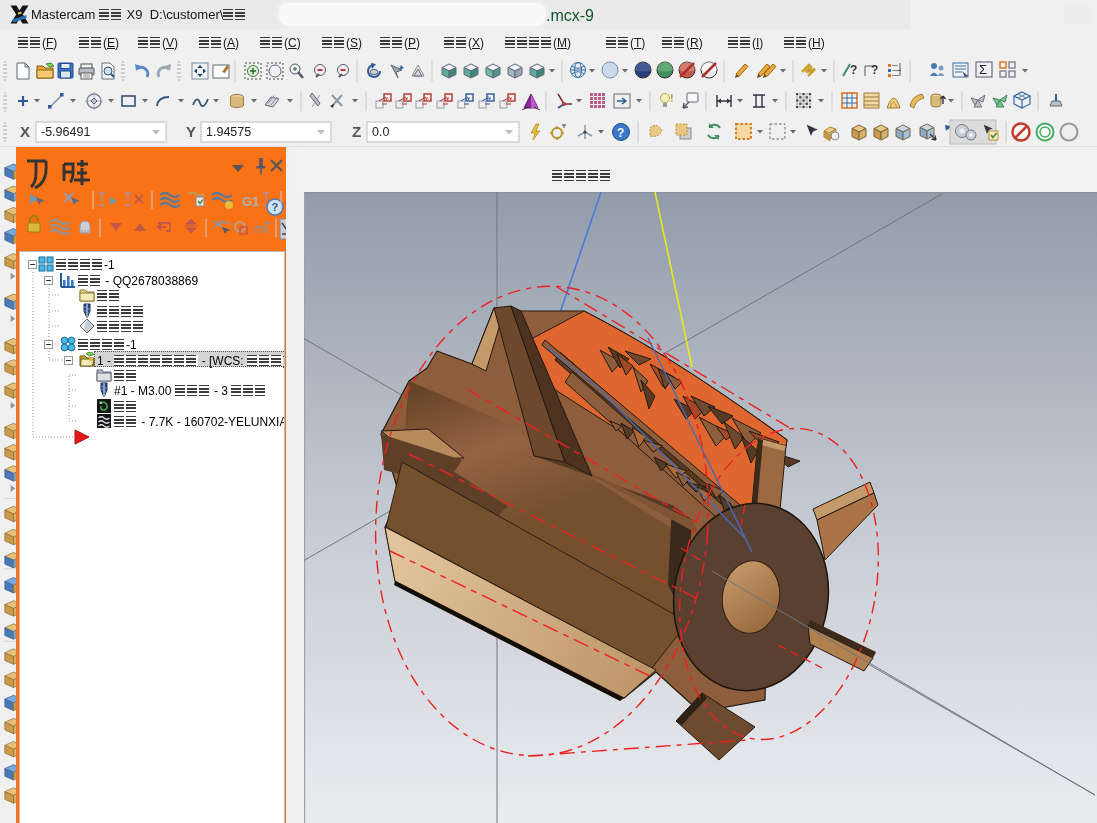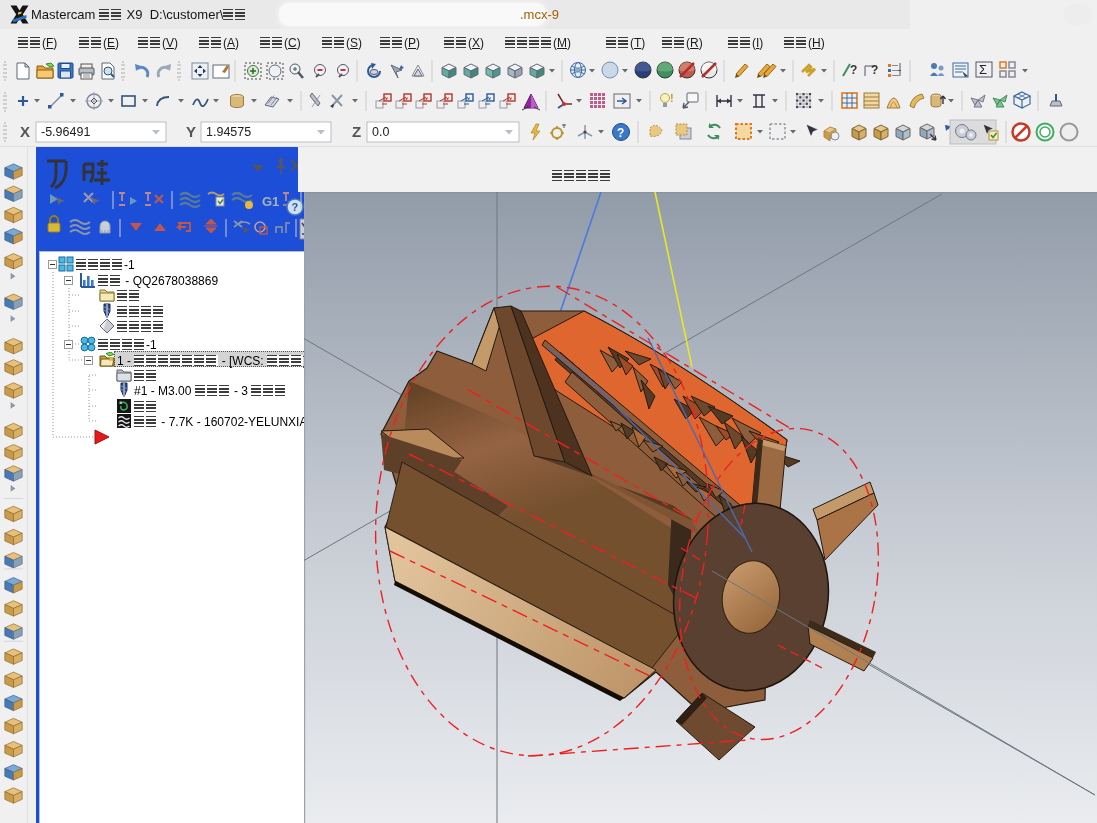--- a/index.html
+++ b/index.html
@@ -8,21 +8,21 @@
 </style></head>
 <body>
 <div class="abs" style="left:0;top:0;width:910px;height:29px;background:#e9e9e9">
     <svg class="abs" style="left:9px;top:4px" width="21" height="21" viewBox="0 0 21 21">
 <path d="M1.5 1.5 L7.5 1.5 L10.5 6.5 L13.5 1.5 L19.5 1.5 L13.8 10.5 L19.5 19.5 L13.5 19.5 L10.5 14.5 L7.5 19.5 L1.5 19.5 L7.2 10.5 Z" fill="#141414"></path>
 <path d="M3.5 15.5 L17.5 11 L17.5 14 L4.5 18.5 Z" fill="#2a6fbd"></path>
 <path d="M9 8.6 L12.5 7.5 L12.5 9.6 L9 10.7 Z" fill="#e8c23a"></path>
 </svg>
     <div class="abs" style="left:31px;top:7px;font-size:13px;color:#141414">Mastercam <span class="ck" style="width:24px;height:12px;background-image:repeating-linear-gradient(90deg,rgba(0,0,0,0) 0 10.3px,#e9e9e9 10.3px 12px),repeating-linear-gradient(0deg,#3c3c3c 0 1.35px,#e9e9e9 1.35px 3.2px)"></span> X9&nbsp;&nbsp;D:\customer\<span class="ck" style="width:24px;height:12px;background-image:repeating-linear-gradient(90deg,rgba(0,0,0,0) 0 10.3px,#e9e9e9 10.3px 12px),repeating-linear-gradient(0deg,#3c3c3c 0 1.35px,#e9e9e9 1.35px 3.2px)"></span></div>
     <div class="abs" style="left:279px;top:3px;width:267px;height:23px;background:#f9f9f9;border-radius:10px;box-shadow:0 0 4px 2px #f2f2f2"></div>
-    <div class="abs" style="left:520px;top:7px;font-size:13px;color:#a16207">.mcx-9</div>
+    <div class="abs" style="left:546px;top:7px;font-size:16px;color:#14532d">.mcx-9</div>
     <div class="abs" style="left:1063px;top:4px;width:30px;height:21px;background:#ededed;border-radius:10px"></div>
   </div>
 <div class="abs" style="left:0;top:29px;width:1097px;height:27px;background:#f0f0f0;font-size:12px;color:#1a1a1a">
     <span class="abs" style="left:18px;top:7px"><span class="ck" style="width:24px;height:11px;background-image:repeating-linear-gradient(90deg,rgba(0,0,0,0) 0 10.3px,#f0f0f0 10.3px 12px),repeating-linear-gradient(0deg,#3c3c3c 0 1.35px,#f0f0f0 1.35px 3.2px)"></span>(<span style="text-decoration:underline">F</span>)</span>
     <span class="abs" style="left:79px;top:7px"><span class="ck" style="width:24px;height:11px;background-image:repeating-linear-gradient(90deg,rgba(0,0,0,0) 0 10.3px,#f0f0f0 10.3px 12px),repeating-linear-gradient(0deg,#3c3c3c 0 1.35px,#f0f0f0 1.35px 3.2px)"></span>(<span style="text-decoration:underline">E</span>)</span>
     <span class="abs" style="left:138px;top:7px"><span class="ck" style="width:24px;height:11px;background-image:repeating-linear-gradient(90deg,rgba(0,0,0,0) 0 10.3px,#f0f0f0 10.3px 12px),repeating-linear-gradient(0deg,#3c3c3c 0 1.35px,#f0f0f0 1.35px 3.2px)"></span>(<span style="text-decoration:underline">V</span>)</span>
     <span class="abs" style="left:199px;top:7px"><span class="ck" style="width:24px;height:11px;background-image:repeating-linear-gradient(90deg,rgba(0,0,0,0) 0 10.3px,#f0f0f0 10.3px 12px),repeating-linear-gradient(0deg,#3c3c3c 0 1.35px,#f0f0f0 1.35px 3.2px)"></span>(<span style="text-decoration:underline">A</span>)</span>
     <span class="abs" style="left:260px;top:7px"><span class="ck" style="width:24px;height:11px;background-image:repeating-linear-gradient(90deg,rgba(0,0,0,0) 0 10.3px,#f0f0f0 10.3px 12px),repeating-linear-gradient(0deg,#3c3c3c 0 1.35px,#f0f0f0 1.35px 3.2px)"></span>(<span style="text-decoration:underline">C</span>)</span>
     <span class="abs" style="left:322px;top:7px"><span class="ck" style="width:24px;height:11px;background-image:repeating-linear-gradient(90deg,rgba(0,0,0,0) 0 10.3px,#f0f0f0 10.3px 12px),repeating-linear-gradient(0deg,#3c3c3c 0 1.35px,#f0f0f0 1.35px 3.2px)"></span>(<span style="text-decoration:underline">S</span>)</span>
     <span class="abs" style="left:380px;top:7px"><span class="ck" style="width:24px;height:11px;background-image:repeating-linear-gradient(90deg,rgba(0,0,0,0) 0 10.3px,#f0f0f0 10.3px 12px),repeating-linear-gradient(0deg,#3c3c3c 0 1.35px,#f0f0f0 1.35px 3.2px)"></span>(<span style="text-decoration:underline">P</span>)</span>
@@ -676,21 +676,21 @@
       <path d="M9 0 L18 4 L9 8 L0 4 Z" fill="#7aa8d9" stroke="#3a5a8a" stroke-width="0.7"></path>
       <path d="M0 4 L9 8 V16 L0 12 Z" fill="#4a7ab5" stroke="#3a5a8a" stroke-width="0.7"></path>
       <path d="M18 4 L9 8 V16 L18 12 Z" fill="#c99a4a" stroke="#8a6a30" stroke-width="0.7"></path>
     </g>
     <g transform="translate(5,652)">
       <path d="M9 0 L18 4 L9 8 L0 4 Z" fill="#e8c07a" stroke="#8a6a30" stroke-width="0.7"></path>
       <path d="M0 4 L9 8 V16 L0 12 Z" fill="#c99a4a" stroke="#8a6a30" stroke-width="0.7"></path>
       <path d="M18 4 L9 8 V16 L18 12 Z" fill="#d9af63" stroke="#8a6a30" stroke-width="0.7"></path>
     </g>
   </svg>
-<div class="abs" style="left:36px;top:147px;width:270px;height:676px;background:#1d4ed8">
+<div class="abs" style="left:16px;top:147px;width:270px;height:676px;background:#f97316">
     <svg class="abs" style="left:0;top:0" width="270" height="104" viewBox="0 0 270 104">
 <g stroke="#333" stroke-width="2.9" fill="none">
 <path d="M11 14 h19 M30 14 q1 14 -3 20 q-3 5 -8 7 M20 14 v12 q0 10 -5 14"></path>
 <g transform="translate(44,0)">
           <path d="M4 17 v17 M4 17 h9 v8 h-9 M13 25 q0 8 -3 10"></path>
           <path d="M22 13 v7 m-5 -3 h11 M17 26 h10 m-5 -5 v17 m-8 -5 h16"></path>
         </g>
 </g>
 <path d="M216 18 l12 0 l-6 7 z" fill="#555"></path>
 <g transform="translate(240,11)">

